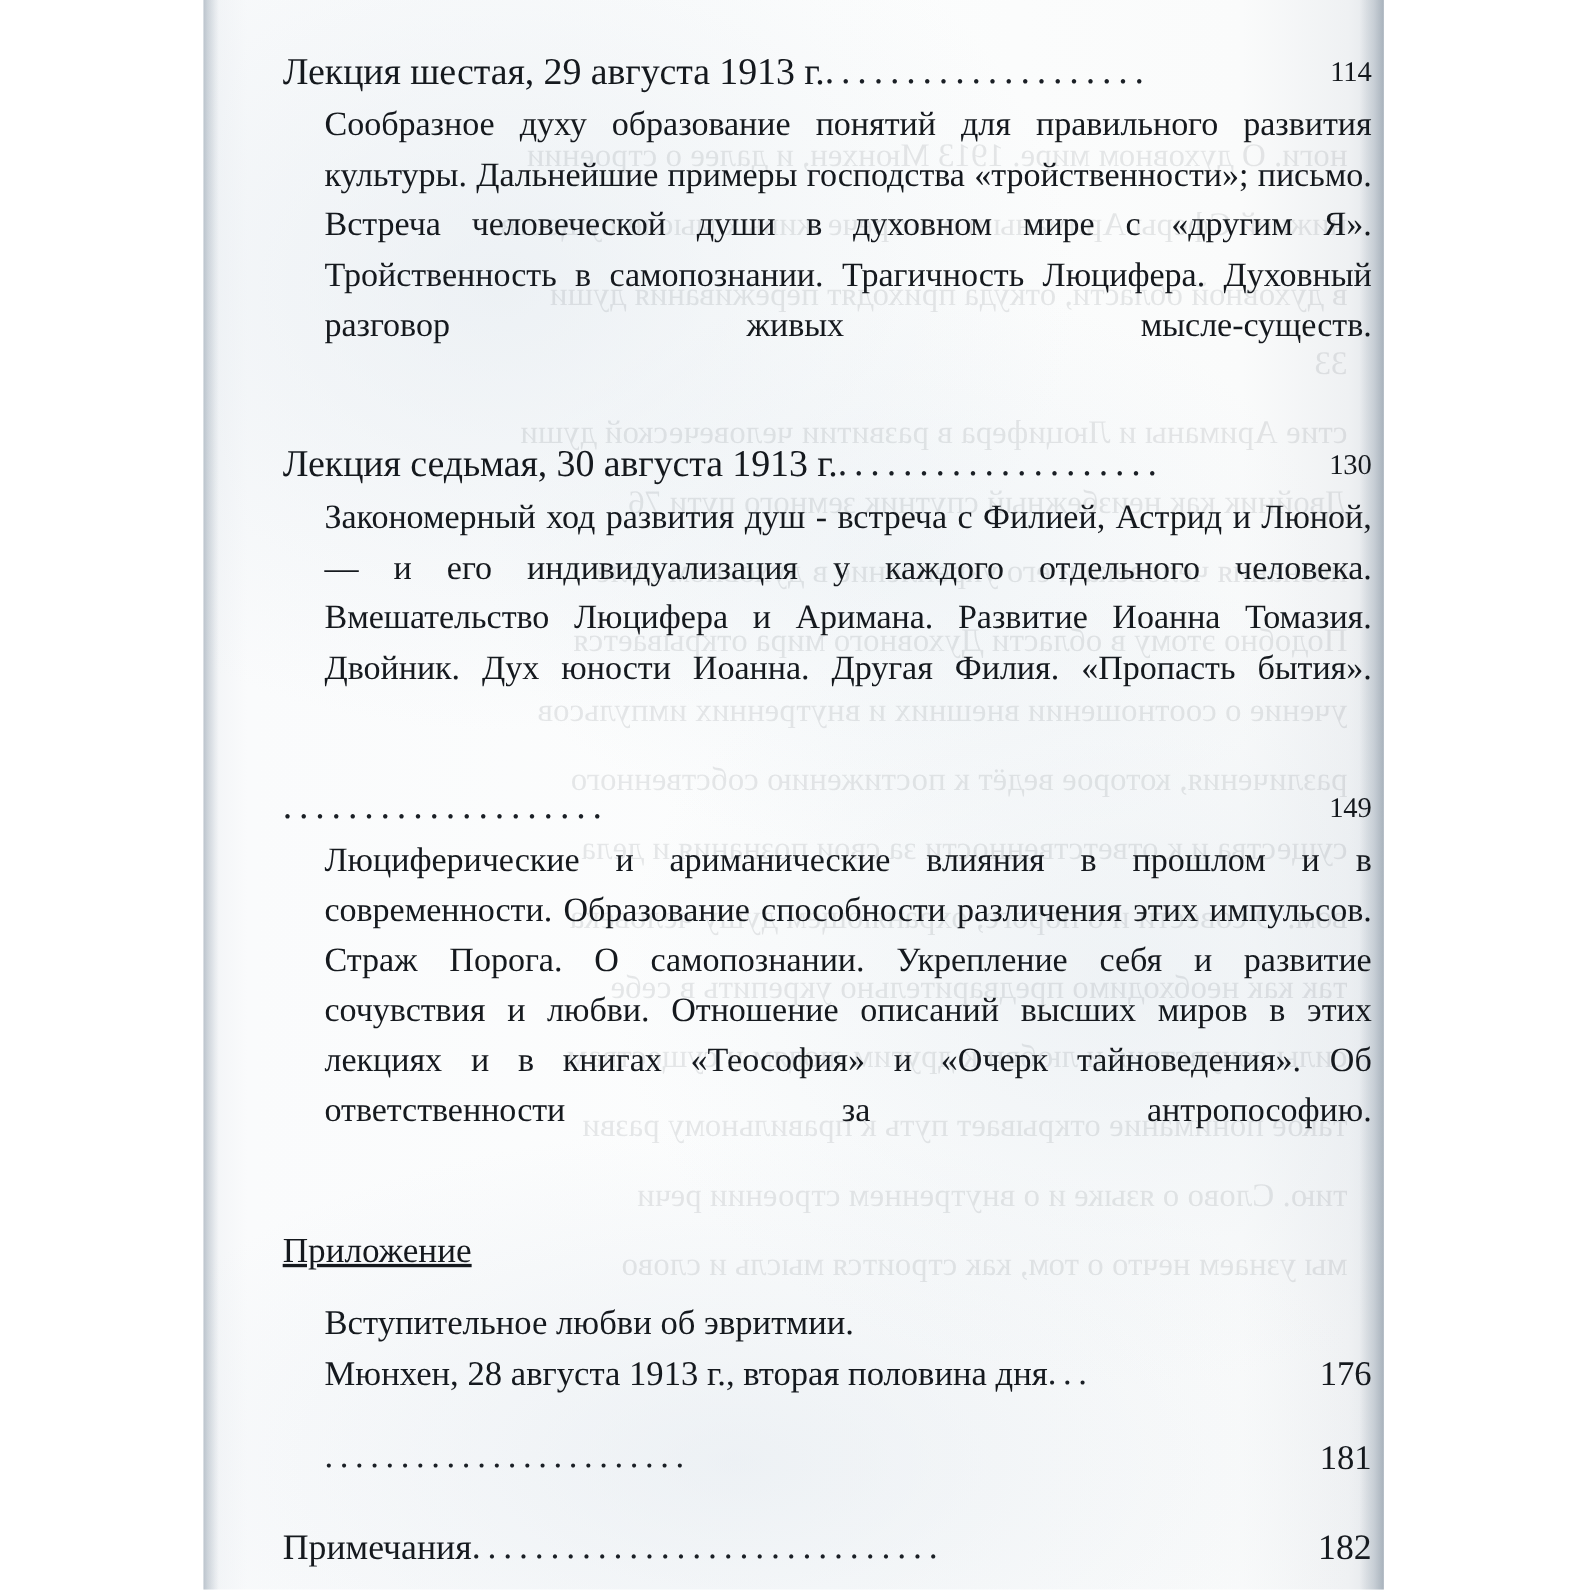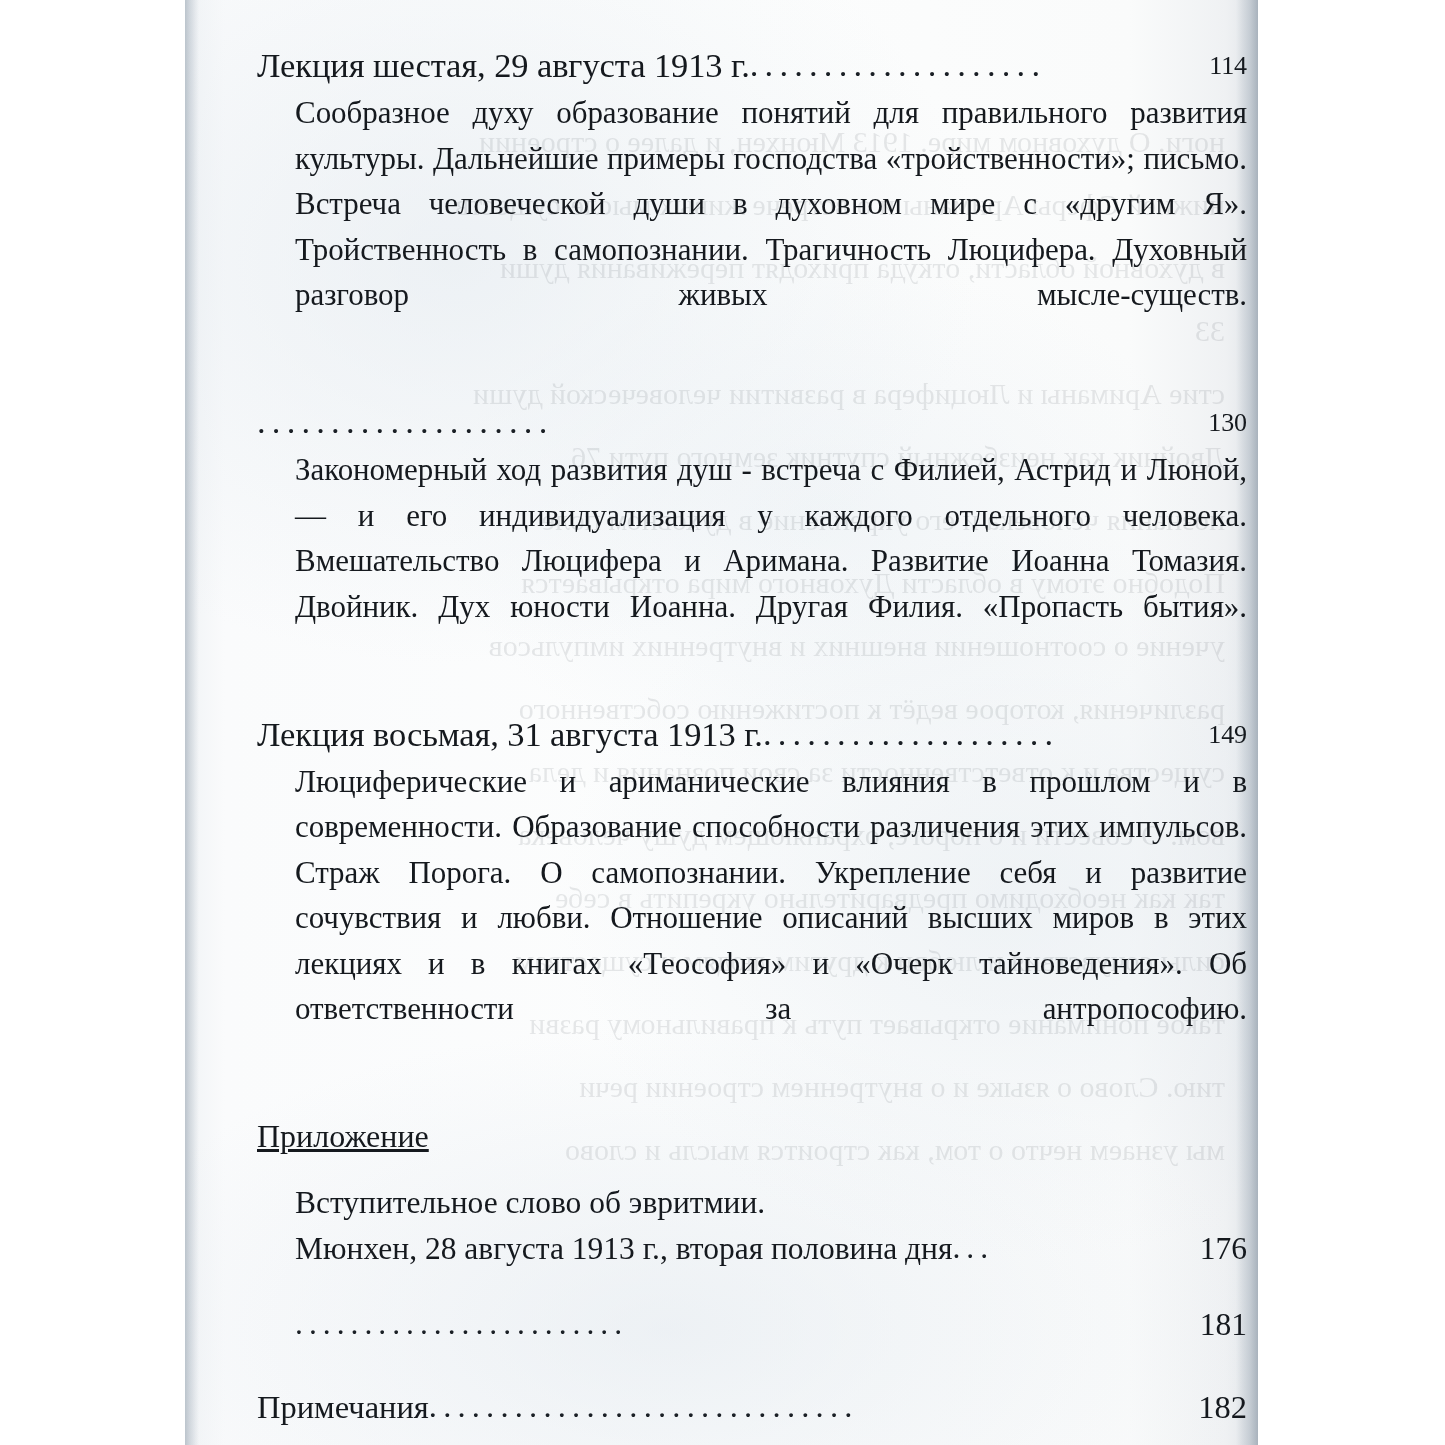--- a/index.html
+++ b/index.html
@@ -193,45 +193,45 @@
         <span class="leader">....................</span>
         <span class="pageno">114</span>
       </div>
       <div class="desc">Сообразное духу образование понятий для правильного развития культуры. Дальнейшие примеры господства «тройственности»; письмо. Встреча человеческой души в духовном мире с «другим Я». Тройственность в самопознании. Трагичность Люцифера. Духовный разговор живых мысле-существ.</div>
     </div>
 
     <div class="gap-lg"></div>
 
     <div class="entry">
       <div class="heading">
+        <span class="htext">Лекция седьмая, 30 августа 1913 г.</span>
         <span class="leader">....................</span>
         <span class="pageno">130</span>
       </div>
       <div class="desc">Закономерный ход развития душ - встреча с Филией, Астрид и Люной, — и его индивидуализация у каждого отдельного человека. Вмешательство Люцифера и Аримана. Развитие Иоанна Томазия. Двойник. Дух юности Иоанна. Другая Филия. «Пропасть бытия».</div>
     </div>
 
     <div class="gap-lg"></div>
 
     <div class="entry">
       <div class="heading">
-        <span class="htext">Лекция восьмая, 31 августа 1913 г.</span>
         <span class="leader">....................</span>
         <span class="pageno">149</span>
       </div>
       <div class="desc">Люциферические и ариманические влияния в прошлом и в современности. Образование способности различения этих импульсов. Страж Порога. О самопознании. Укрепление себя и развитие сочувствия и любви. Отношение описаний высших миров в этих лекциях и в книгах «Теософия» и «Очерк тайноведения». Об ответственности за антропософию.</div>
     </div>
 
     <div class="gap-lg"></div>
 
     <div class="entry">
       <div class="plain-head">Приложение</div>
 
       <div class="gap-sm"></div>
 
-      <div class="sub">Вступительное слово об эвритмии.</div>
+      <div class="sub">Вступительное любви об эвритмии.</div>
       <div class="subrow">
         <span class="stext ital">Мюнхен, 28 августа 1913 г., вторая половина дня</span>
         <span class="leader">...</span>
         <span class="pageno">176</span>
       </div>
 
       <div class="gap-md"></div>
 
       <div class="subrow">
         <span class="leader">........................</span>

